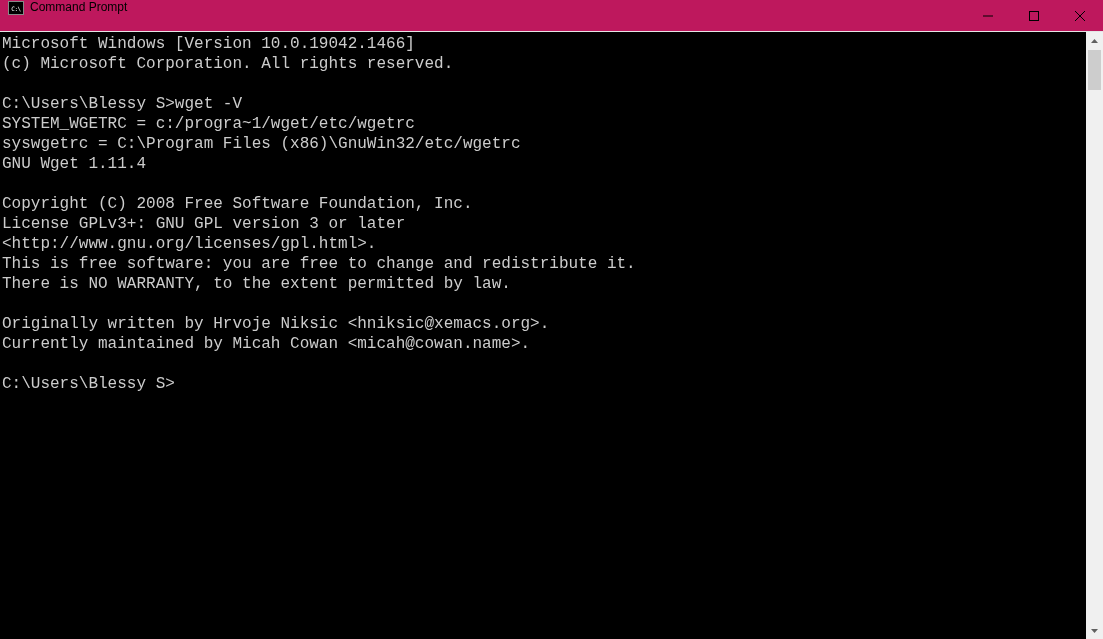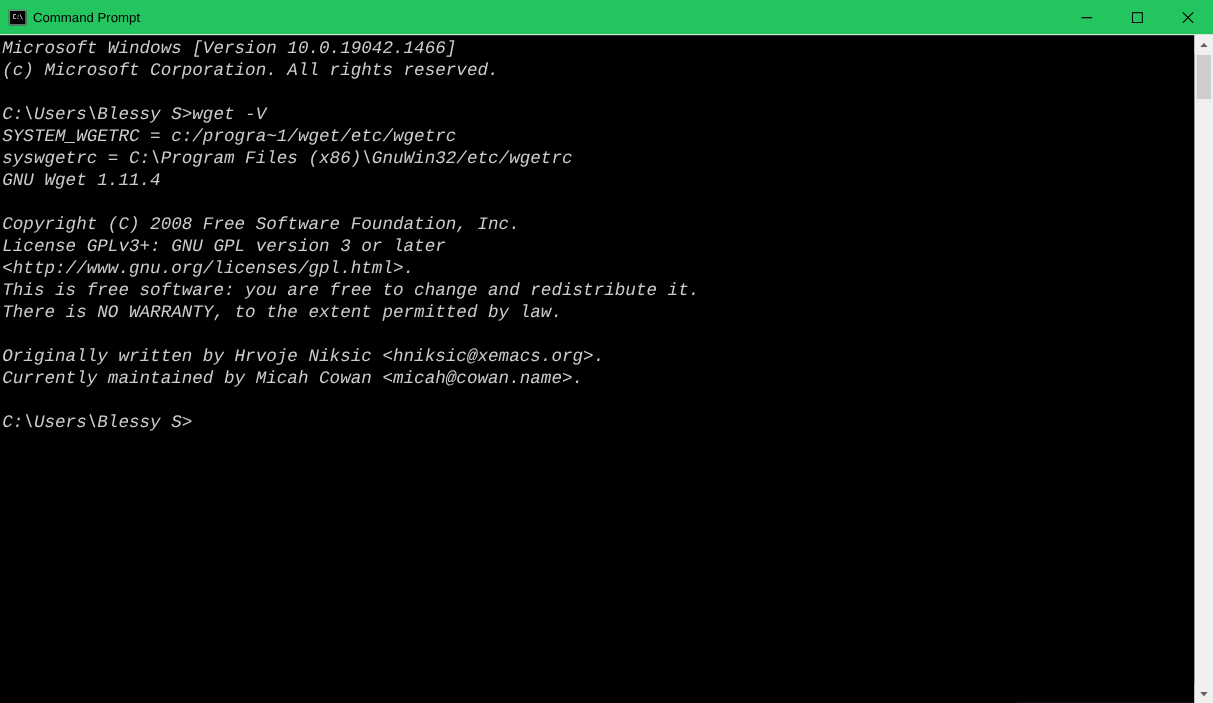--- a/index.html
+++ b/index.html
@@ -10,23 +10,23 @@
     body {
       font-family: "Segoe UI", Tahoma, sans-serif;
       background: #ffffff;
       width: 1103px;
       height: 639px;
       overflow: hidden;
       position: relative;
     }
     .titlebar {
       height: 32px;
-      background: #22c55e;
+      background: #be185d;
       display: flex;
-      align-items: center;
+      align-items: flex-start;
       border-bottom: 1px solid #e5e5e5;
     }
     .titlebar-icon {
       width: 16px;
       height: 16px;
       margin-left: 8px;
       margin-right: 6px;
       display: inline-flex;
       align-items: center;
       justify-content: center;
@@ -65,21 +65,20 @@
     .terminal {
       background: #000000;
       color: #cccccc;
       font-family: Consolas, "Courier New", monospace;
       font-size: 16px;
       line-height: 20px;
       padding: 2px 0 2px 2px;
       white-space: pre;
       flex: 1;
       overflow: hidden;
-      font-style: italic;
     }
     .terminal-line {
       display: block;
     }
     .scrollbar {
       width: 17px;
       background: #f0f0f0;
       position: relative;
     }
     .scrollbar-thumb {

